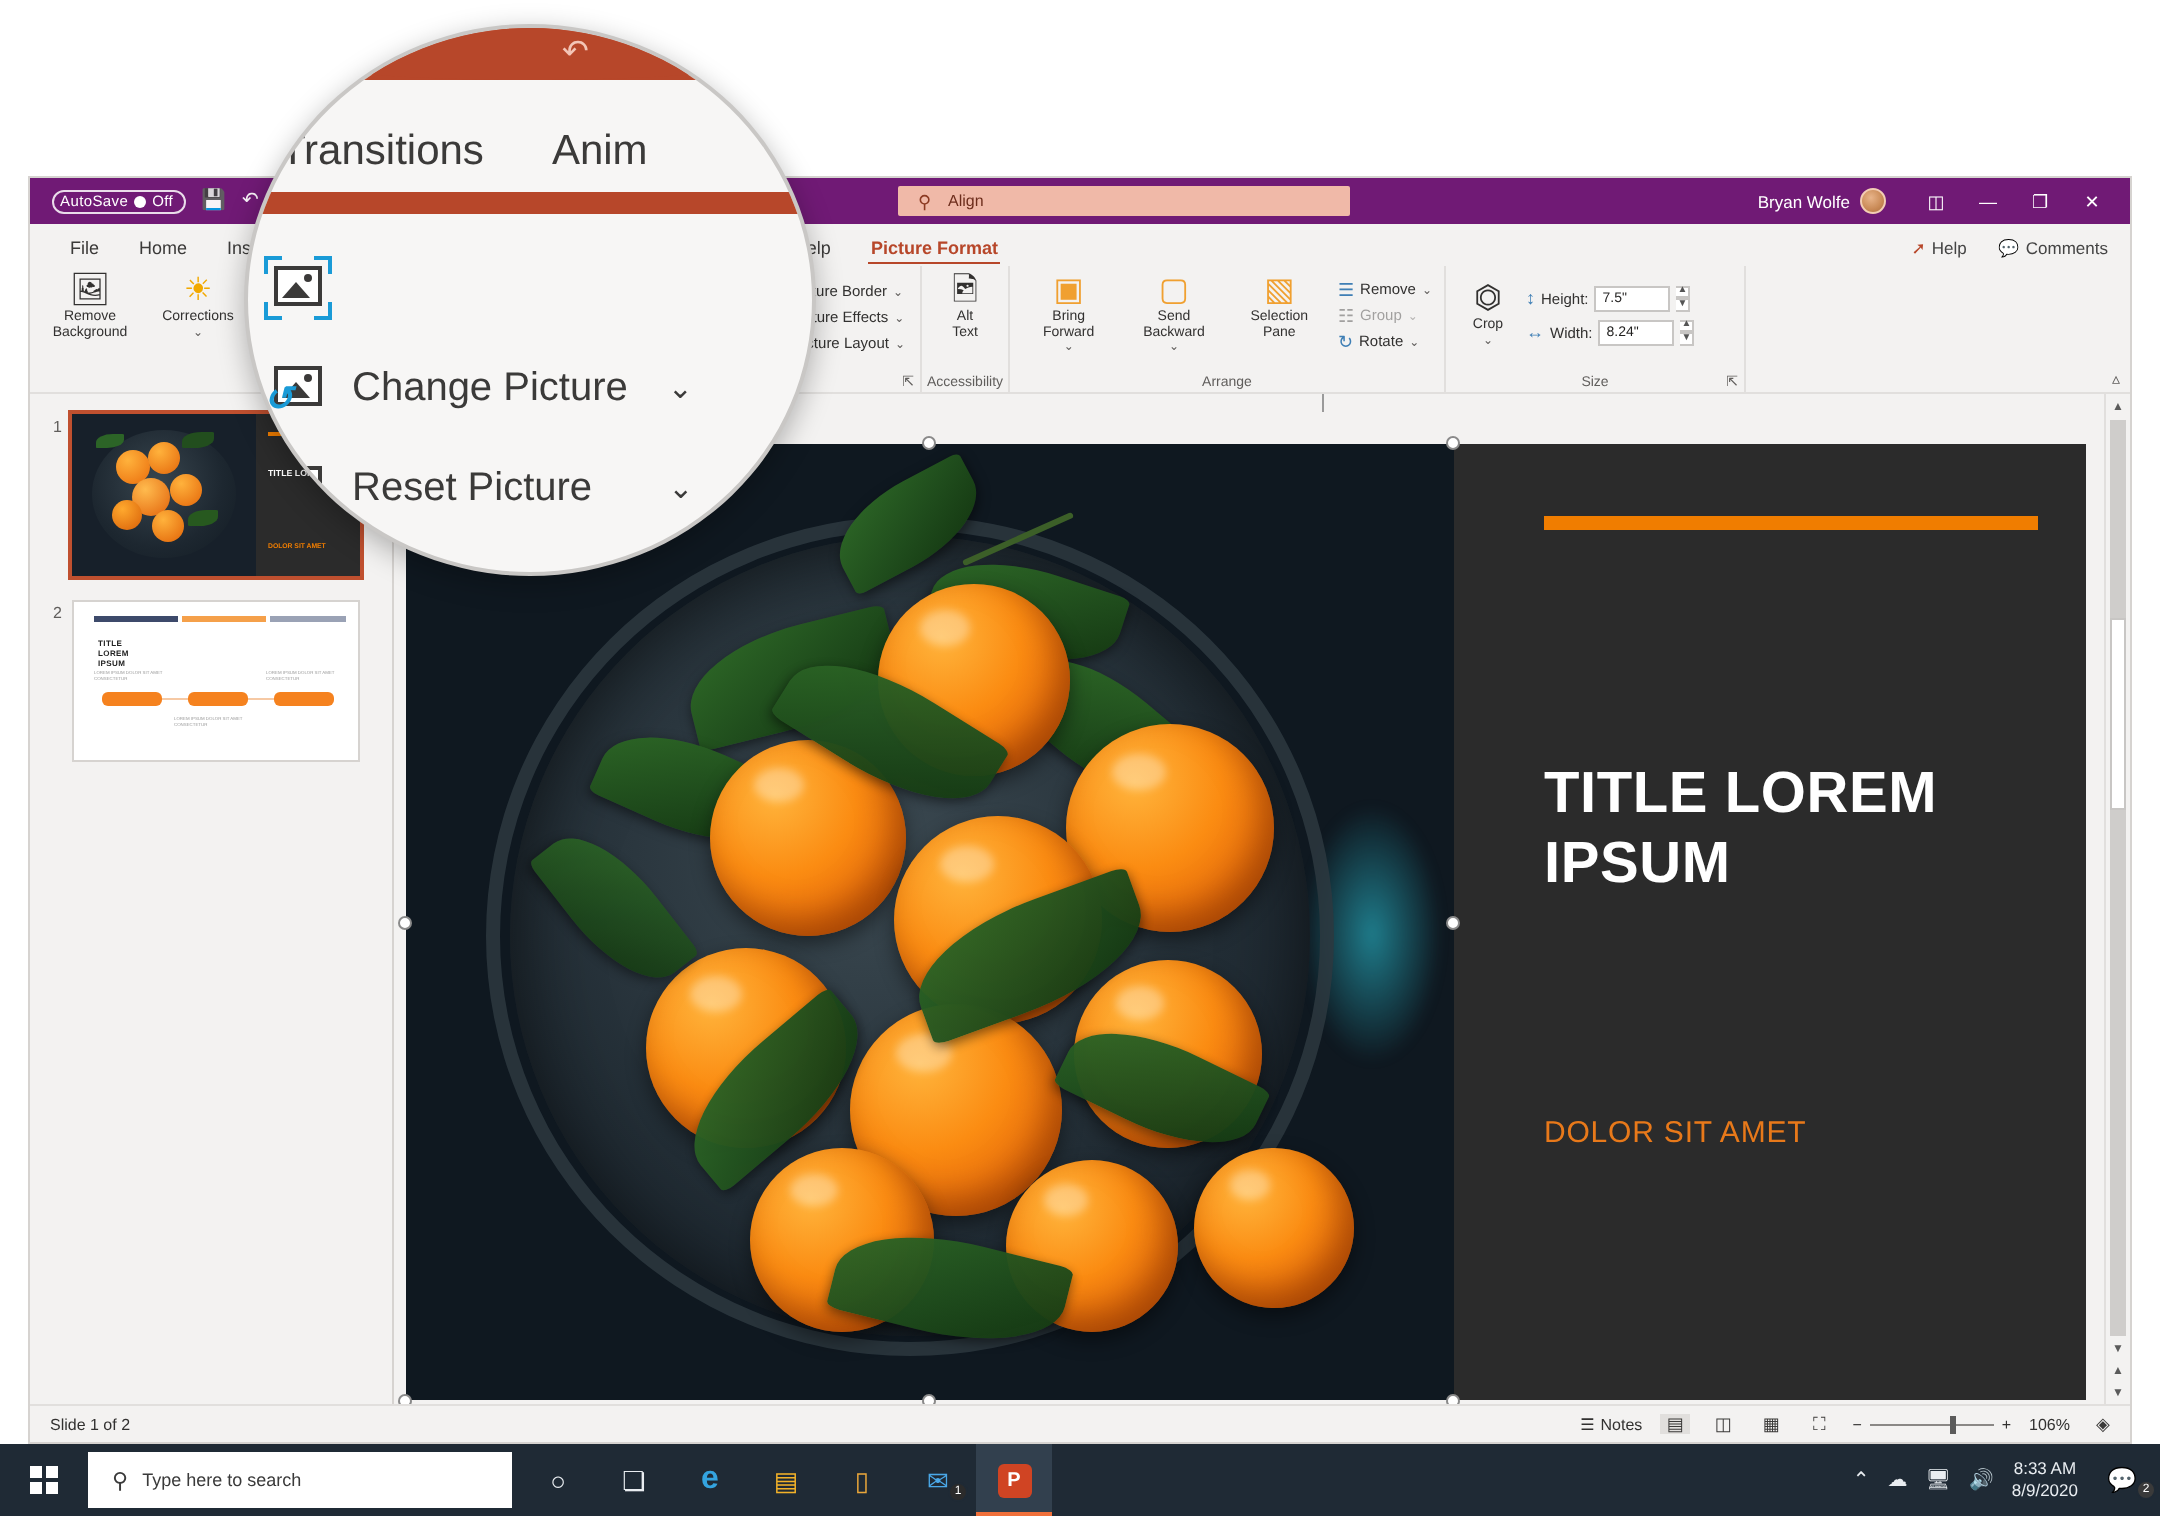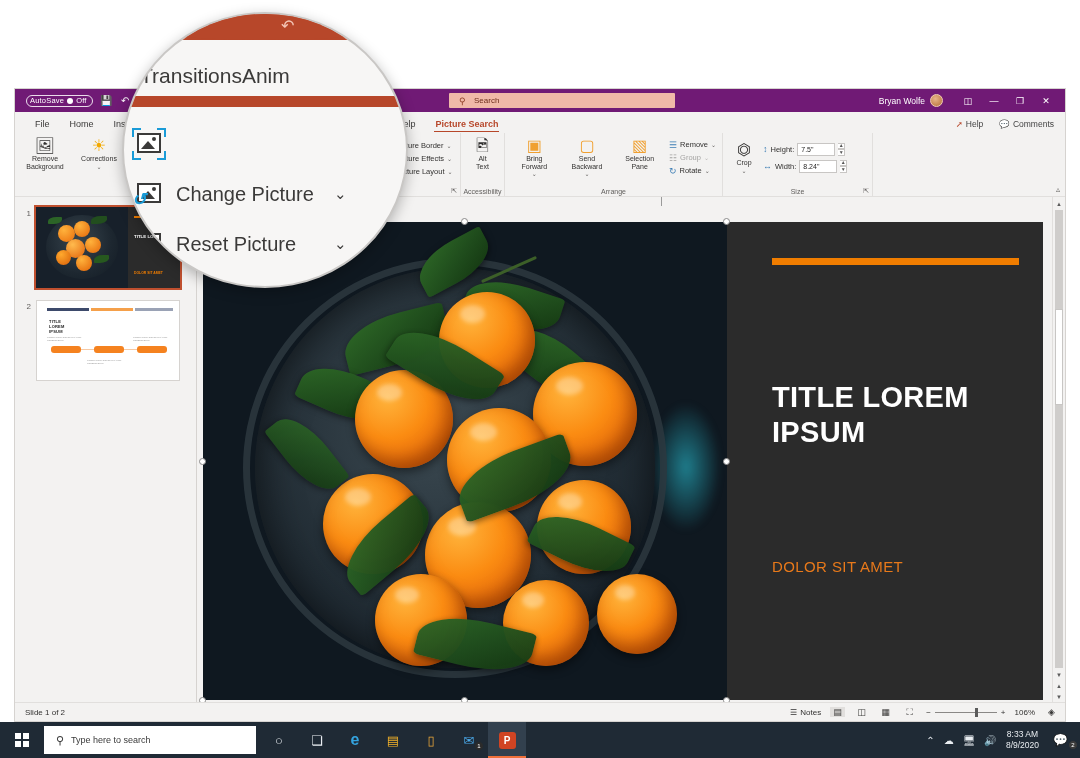--- a/index.html
+++ b/index.html
@@ -225,21 +225,21 @@
     box-shadow:0 4px 14px rgba(0,0,0,.28); overflow:hidden; z-index:50;
   }
   .mag-redtop{
     position:absolute; left:0; right:0; top:0; height:26px; background:#b7472a;
   }
   .mag-redtop:after{
     content:""; position:absolute; left:-60px; right:-60px; top:-40px; height:66px;
     border-radius:50%; background:#b7472a;
   }
   .mag-qicon{ position:absolute; left:157px; top:2px; font-size:16px; color:#f3c5b6; z-index:2; }
-  .mag-tabs{ position:absolute; left:0; right:0; top:50px; display:flex; padding-left:16px;
+  .mag-tabs{ position:absolute; left:0; right:0; top:50px; display:flex; gap:34px; padding-left:16px;
     font-size:21px; color:#3b3a39; }
   .mag-sep{ position:absolute; left:0; right:0; top:82px; height:11px; background:#b7472a; }
   .mag-menu{ position:absolute; left:10px; top:105px; right:0; }
   .mag-item{ display:flex; align-items:center; gap:12px; height:50px; font-size:20px; color:#3b3a39; }
   .mag-ico{ width:30px;height:26px; position:relative; flex:0 0 auto; }
   .mag-pic{ position:absolute; left:3px; top:2px; width:24px;height:20px;border:2px solid #3b3a39;background:#fff; }
   .mag-pic:before{ content:""; position:absolute; left:2px; bottom:2px; width:0;height:0;
     border-left:7px solid transparent; border-right:7px solid transparent; border-bottom:8px solid #3b3a39; }
   .mag-pic:after{ content:""; position:absolute; right:3px; top:2px; width:4px;height:4px;border-radius:50%;background:#3b3a39; }
   .crop-c{ position:absolute; width:9px;height:9px; border:2.5px solid #1a9bd7; }
@@ -283,41 +283,41 @@
           <span>AutoSave</span>
           <span class="autosave-knob"></span>
           <span>Off</span>
         </span>
         <span class="qat-ico">💾</span>
         <span class="qat-ico">↶</span>
       </div>
 
       <div class="searchbox">
         <span class="mag">⚲</span>
-        <span>Search</span>
+        <span>Align</span>
       </div>
 
       <div class="tb-right">
         <span class="user-name">Bryan Wolfe</span>
         <span class="avatar"></span>
         <span class="winbtn ribbon-ico">◫</span>
         <span class="winbtn">—</span>
         <span class="winbtn">❐</span>
         <span class="winbtn">✕</span>
       </div>
     </div>
 
     <div class="tabstrip">
       <span class="tab">File</span>
       <span class="tab">Home</span>
       <span class="tab">Insert</span>
       <span class="tab" style="margin-left:152px">Review</span>
       <span class="tab">View</span>
       <span class="tab">Help</span>
-      <span class="tab active">Picture Search</span>
+      <span class="tab active">Picture Format</span>
 
       <div class="tabstrip-right">
         <span class="chip">
           <span style="color:#b7472a;">➚</span>
           <span>Help</span>
         </span>
         <span class="chip">
           <span>💬</span>
           <span>Comments</span>
         </span>

